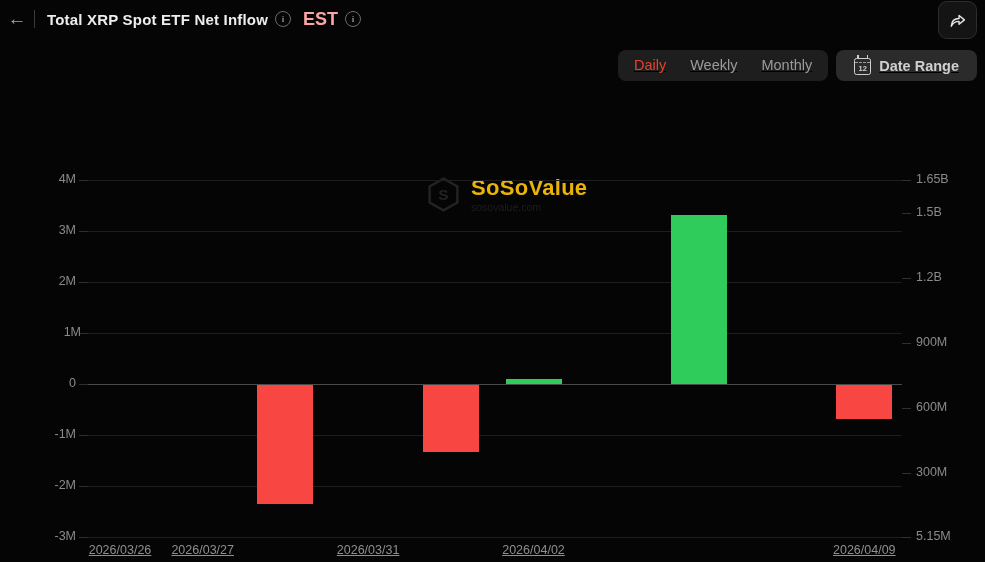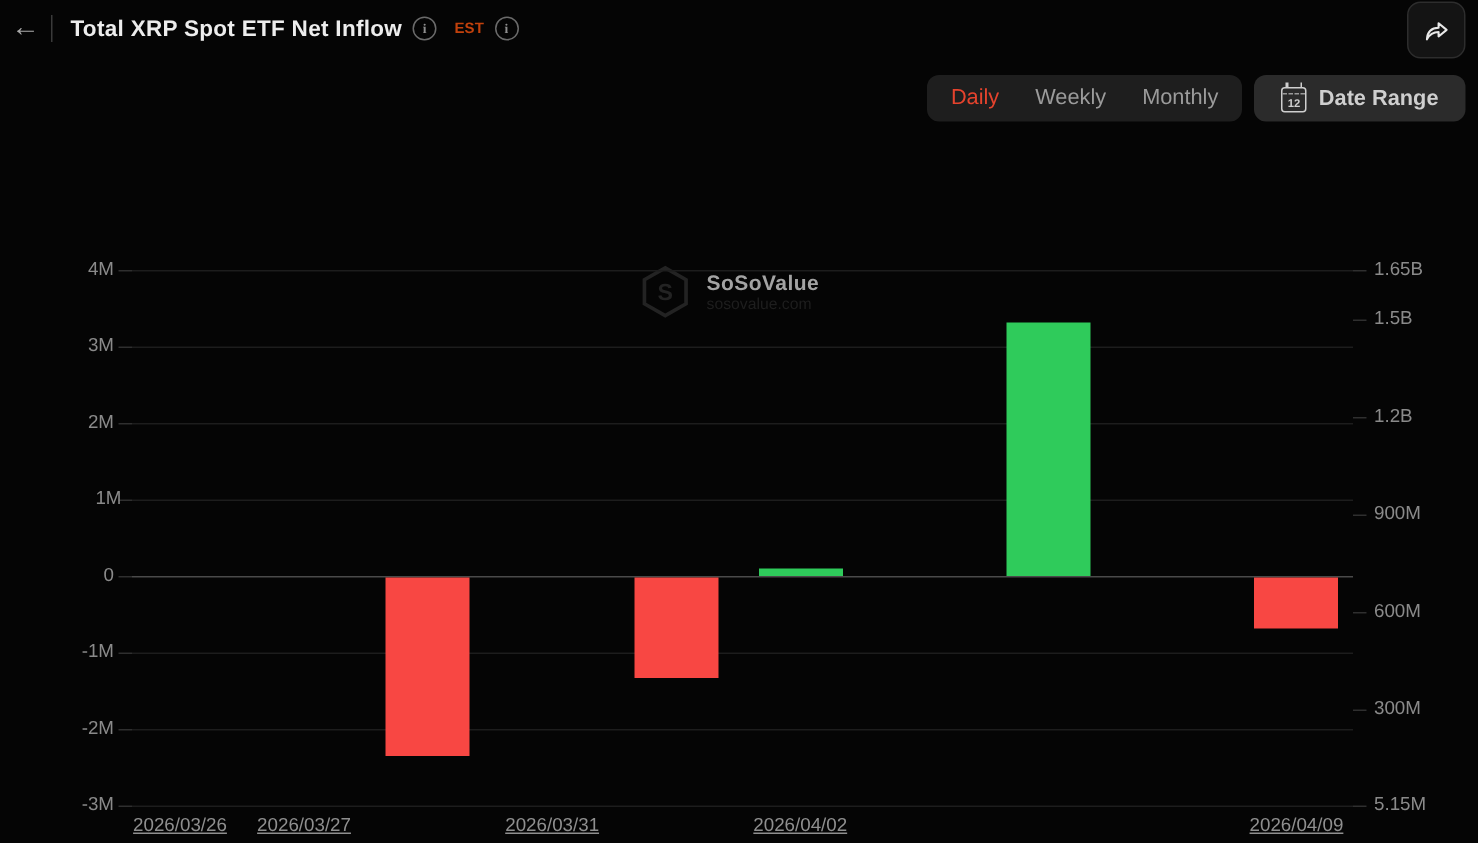--- a/index.html
+++ b/index.html
@@ -5,25 +5,25 @@
   html,body{margin:0;padding:0;background:#050505;}
   body{font-family:"Liberation Sans",sans-serif;}
   .page{position:relative;width:985px;height:562px;background:#050505;overflow:hidden;}
 
   
   .header{position:absolute;left:0;top:0;width:985px;height:38px;display:flex;align-items:center;}
   .back-btn{width:34px;text-align:center;color:#a8a8a8;font-size:19px;cursor:pointer;}
   .hdr-divider{width:1px;height:18px;background:#3a3a3a;margin-right:12px;}
   .hdr-title{color:#ededed;font-size:15px;font-weight:bold;letter-spacing:.2px;}
   .info-ic{display:inline-flex;align-items:center;justify-content:center;width:14px;height:14px;border:1.3px solid #6b6b6b;border-radius:50%;color:#8e8e8e;font-size:9px;font-weight:bold;margin-left:7px;font-family:"Liberation Serif",serif;}
-  .est{color:#c2410c;font-size:10px;font-weight:bold;margin-left:12px;}
+  .est{color:#fca5a5;font-size:18px;font-weight:bold;margin-left:12px;}
   .share-btn{position:absolute;right:8px;top:1px;width:37px;height:36px;background:#141414;border:1px solid #2d2d2d;border-radius:9px;display:flex;align-items:center;justify-content:center;cursor:pointer;}
 
   
-  .toolbar{position:absolute;right:8px;top:50px;display:flex;gap:8px;align-items:center;}
+  .toolbar{position:absolute;right:8px;top:50px;display:flex;gap:8px;align-items:center;text-decoration:underline;}
   .seg-group{display:flex;align-items:center;background:#1e1e1e;border-radius:8px;height:31px;padding:0 4px;}
   .seg{padding:0 12px;font-size:14.5px;color:#9b9b9b;cursor:pointer;line-height:31px;}
   .seg.active{color:#e5432d;}
   .daterange-btn{display:flex;align-items:center;gap:8px;background:#2b2b2b;border-radius:8px;height:31px;padding:0 18px;color:#cfcfcf;font-size:14.5px;font-weight:bold;cursor:pointer;}
   .cal-ic{position:relative;width:15px;height:15px;border:1.4px solid #cfcfcf;border-radius:2.5px;margin-top:1px;}
   .cal-ic:before{content:"";position:absolute;left:2px;top:-4px;width:1.6px;height:3.5px;background:#cfcfcf;}
   .cal-ic:after{content:"";position:absolute;right:2px;top:-4px;width:1.6px;height:3.5px;background:#cfcfcf;}
   .cal-num{position:absolute;left:0;right:0;bottom:0;top:3px;display:flex;align-items:center;justify-content:center;font-size:7.5px;font-weight:bold;color:#cfcfcf;border-top:1px dashed #9a9a9a;}
 
   
@@ -45,21 +45,21 @@
   .gridline.zero{background:#4a4a4a;}
   .tickmark{position:absolute;height:1px;width:9px;background:#2f2f2f;}
   .yl{position:absolute;color:#8a8a8a;font-size:12.5px;white-space:nowrap;}
   .yl.left{width:48px;text-align:right;}
   .xl{position:absolute;color:#8f8f8f;font-size:12.5px;white-space:nowrap;transform:translateX(-50%);text-decoration:underline;}
   .bar{position:absolute;pointer-events:auto;cursor:crosshair;}
 
   
   .watermark{position:absolute;left:425px;top:176px;display:flex;align-items:center;gap:9px;}
   .wm-text{display:flex;flex-direction:column;line-height:1;}
-  .wm-brand{color:#a3a3a3;font-size:14px;font-weight:bold;letter-spacing:.3px;}
+  .wm-brand{color:#eab308;font-size:22px;font-weight:bold;letter-spacing:.3px;}
   .wm-url{color:#1e1e1e;font-size:10.5px;margin-top:3px;}
 </style>
 </head>
 <body>
 
 <div class="page">
 
   <div class="header">
     <div class="back-btn"><span>←</span></div>
     <div class="hdr-divider"></div>

